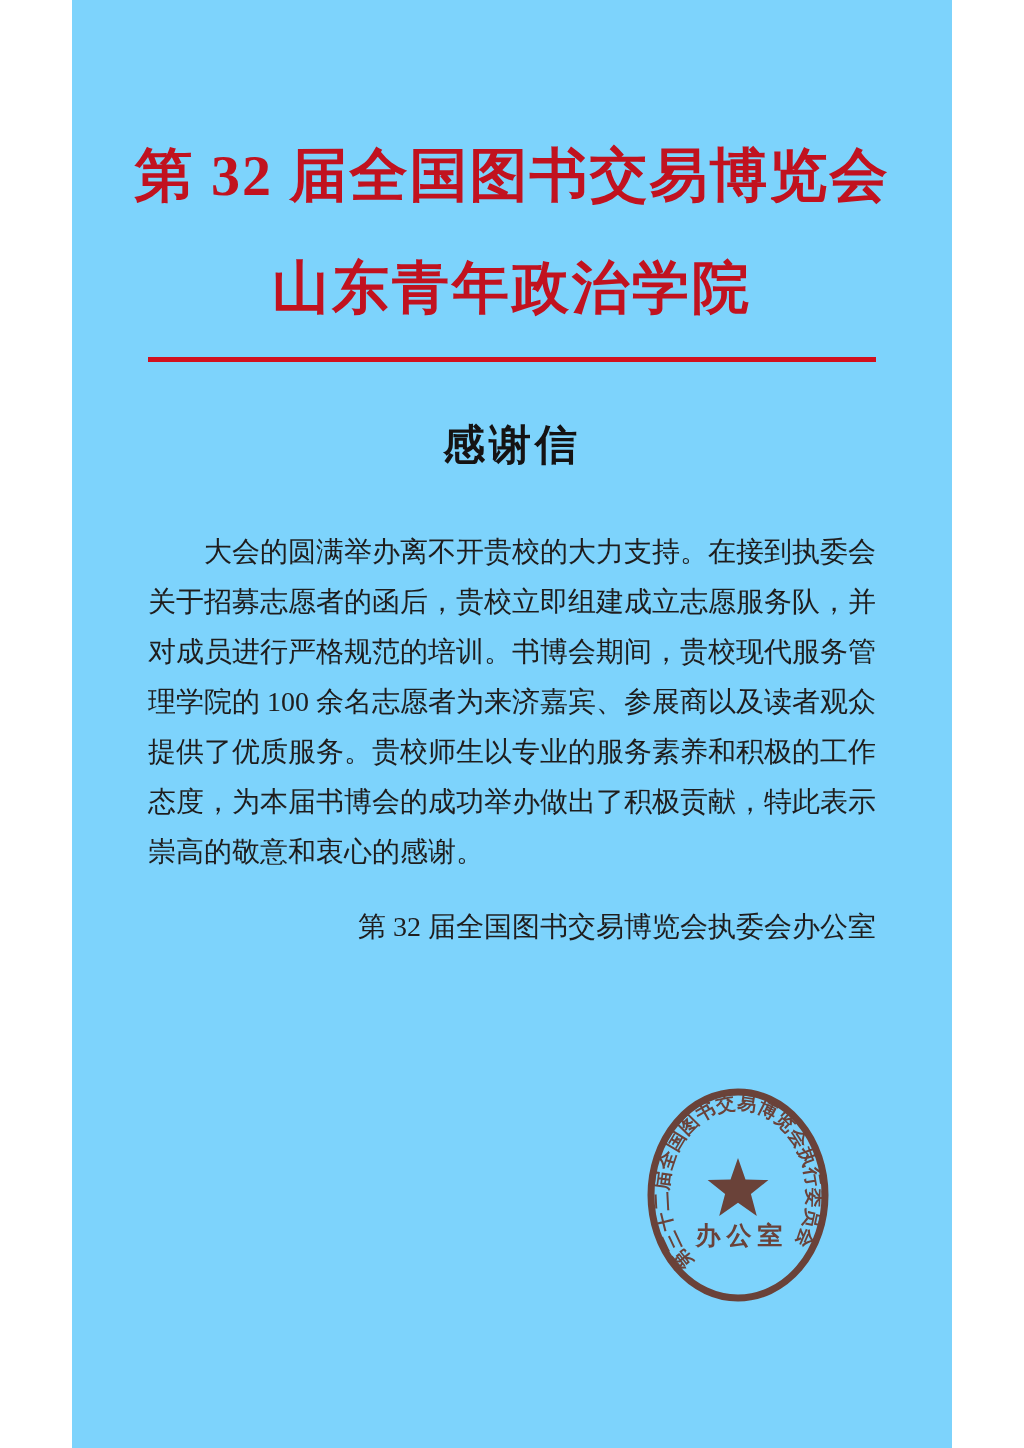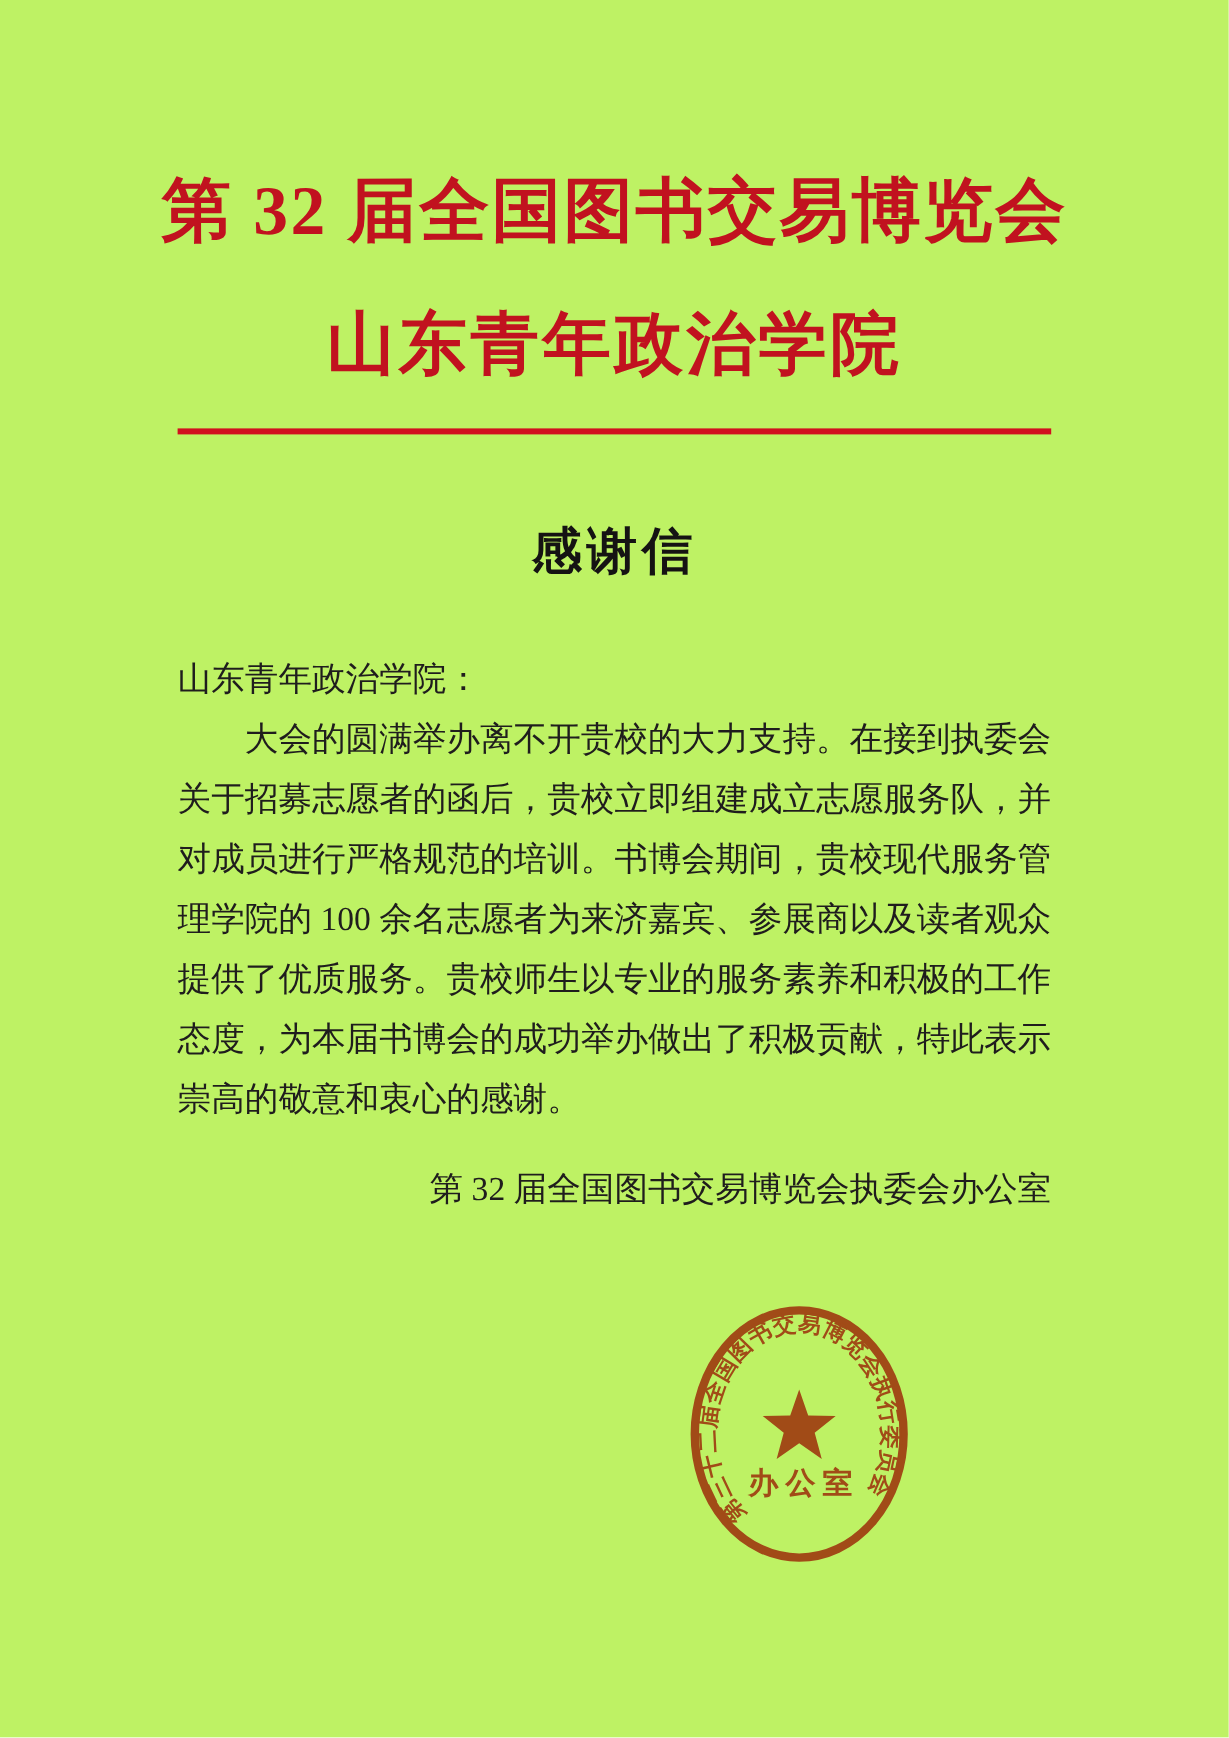--- a/index.html
+++ b/index.html
@@ -1,24 +1,24 @@
 <!DOCTYPE html>
 <html><head>
 <meta charset="utf-8">
 <style>
   * { margin: 0; padding: 0; box-sizing: border-box; }
   html, body { background: #ffffff; }
   body { font-family: "Liberation Serif", "DejaVu Serif", serif; }
 
   .page {
     position: relative;
-    width: 1024px;
+    width: 880px;
     height: 1448px;
     margin: 0 auto;
-    background: #bef264;
+    background: #7dd3fc;
     overflow: hidden;
   }
 
   .letterhead {
     padding-top: 138px;
     text-align: center;
     color: #c1121f;
     font-weight: bold;
   }
   .lh-line1 {
@@ -35,21 +35,21 @@
     white-space: nowrap;
   }
   .lh-rule {
     width: 728px;
     height: 5px;
     margin: 32px auto 0 auto;
     background: #d1101e;
   }
 
   .letter-title {
-    margin-top: 73px;
+    margin-top: 58px;
     text-align: center;
     font-size: 42px;
     line-height: 50px;
     font-weight: bold;
     color: #151313;
     letter-spacing: 4px;
   }
 
   .letter-body {
     width: 728px;
@@ -103,21 +103,20 @@
 
   <header class="letterhead">
     <div class="lh-line1">第 32 届全国图书交易博览会</div>
     <div class="lh-line2">山东青年政治学院</div>
     <div class="lh-rule"></div>
   </header>
 
   <h1 class="letter-title">感谢信</h1>
 
   <main class="letter-body">
-    <p class="salutation">山东青年政治学院：</p>
     <p class="para">大会的圆满举办离不开贵校的大力支持。在接到执委会关于招募志愿者的函后，贵校立即组建成立志愿服务队，并对成员进行严格规范的培训。书博会期间，贵校现代服务管理学院的 100 余名志愿者为来济嘉宾、参展商以及读者观众提供了优质服务。贵校师生以专业的服务素养和积极的工作态度，为本届书博会的成功举办做出了积极贡献，特此表示崇高的敬意和衷心的感谢。</p>
   </main>
 
   <div class="sig-block">
     <div class="sig-name">第 32 届全国图书交易博览会执委会办公室</div>
   </div>
 
   <div class="official-seal">
     <svg width="184" height="218" viewBox="0 0 184 218" xmlns="http://www.w3.org/2000/svg">
       <ellipse cx="92" cy="109" rx="87" ry="103" fill="none" stroke="#d43b23" stroke-width="7"></ellipse>

